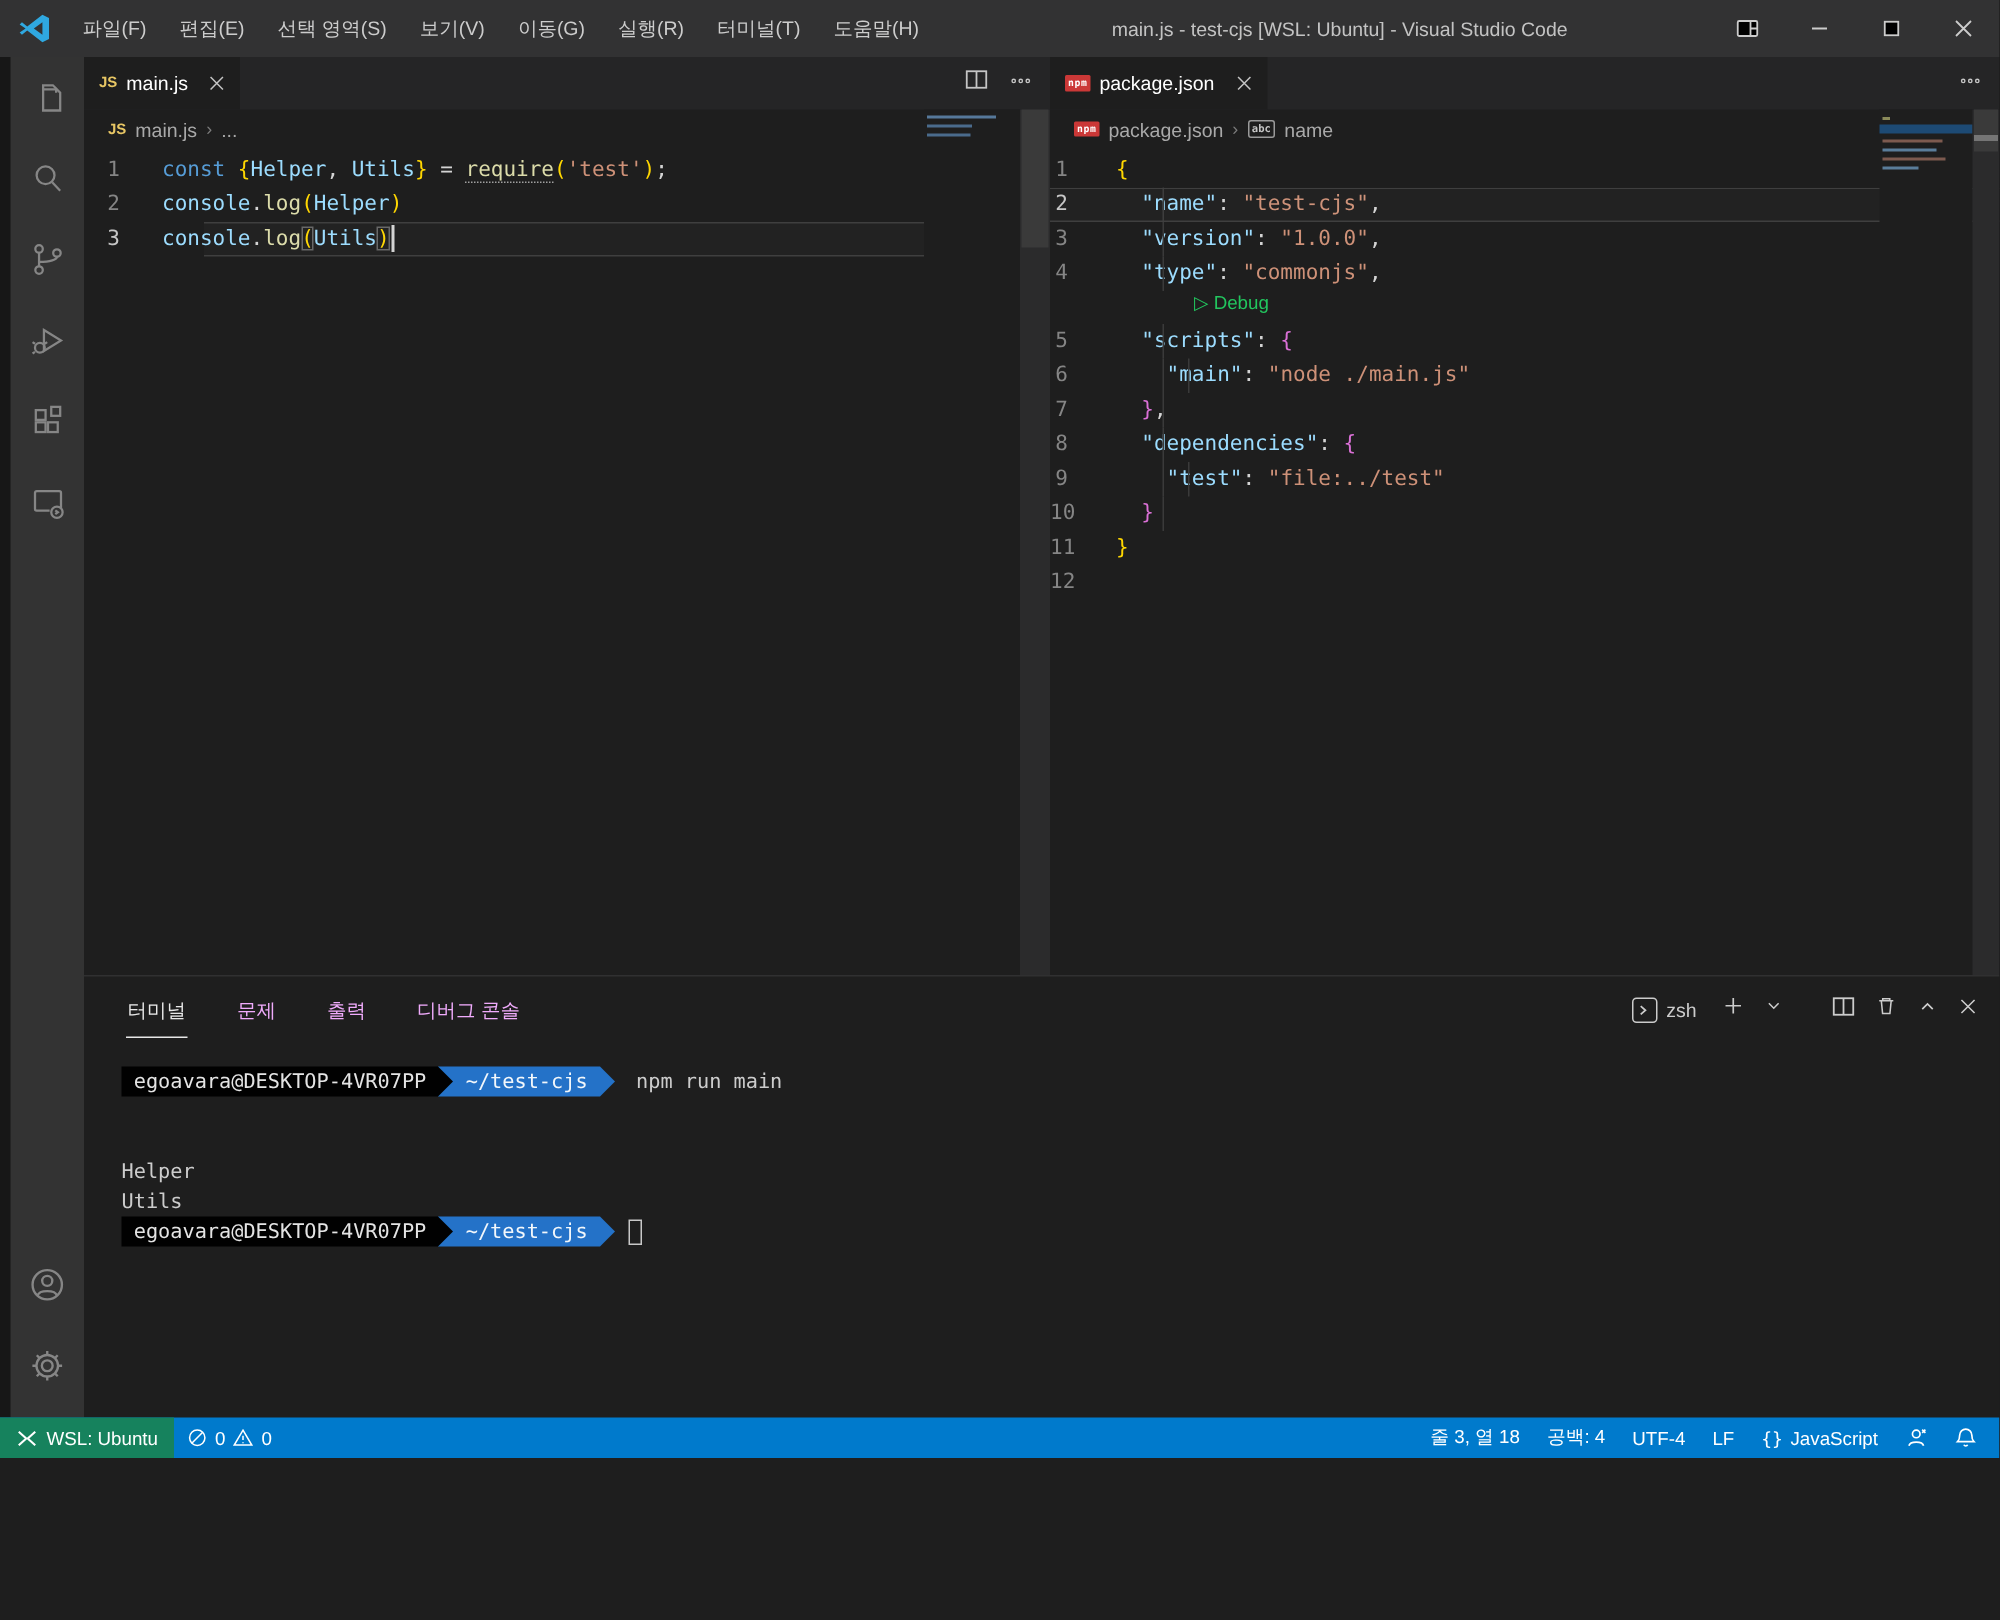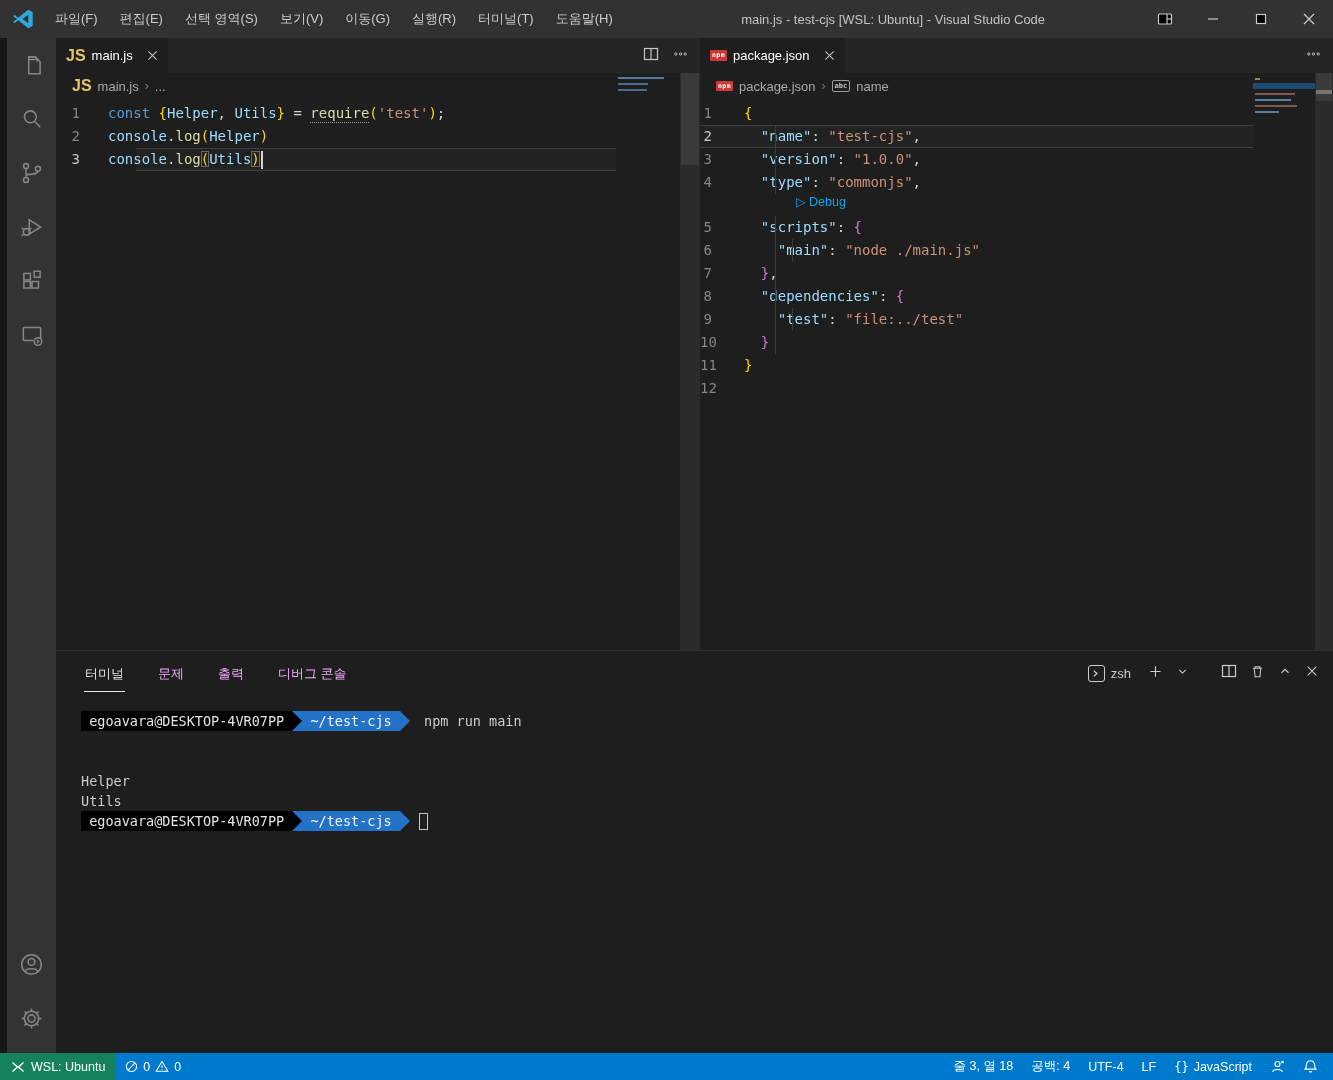--- a/index.html
+++ b/index.html
@@ -1,18 +1,18 @@
 <!DOCTYPE html>
 <html style="--c-kw: #569cd6; --c-ident: #9cdcfe; --c-fn: #dcdcaa; --c-str: #ce9178; --c-punct: #d4d4d4; --c-b1: #ffd700; --c-b2: #da70d6; --c-text: #cccccc; --c-status_bar_bg: #007acc; --c-remote_green: #16825d; --c-terminal_blue: #2472c8; --c-terminal_black: #010101;"><head>
 <meta charset="utf-8">
 <style>
   * { margin:0; padding:0; box-sizing:border-box; }
   html,body { width:1333px; height:1080px; overflow:hidden; background:#1e1e1e;
               font-family:"Liberation Sans", sans-serif; }
-  .window { position:relative; width:1333px; height:1080px; }
+  .window { position:relative; width:1333px; height:972px; }
 
   
   .titlebar { position:absolute; top:0; left:0; right:0; height:38px; background:#323233;
               display:flex; align-items:center; color:#cccccc; font-size:13px; }
   .logo { width:22px; height:22px; margin:0 10px 0 12px; flex:none; }
   #menubar { display:flex; align-items:center; }
   .menu-item { padding:0 11px; line-height:38px; cursor:default; }
   .tb-title { position:absolute; left:67%; transform:translateX(-50%); color:#c3c3c3; white-space:nowrap; }
   .win-controls { margin-left:auto; display:flex; height:38px; }
   .win-btn { width:48px; height:38px; display:flex; align-items:center; justify-content:center; color:#cccccc; }
@@ -52,21 +52,21 @@
   .cline.current .ln { color:#c6c6c6; }
   .cline.current::after { content:''; position:absolute; top:0; bottom:0; right:0;
         box-shadow:inset 0 1px 0 #3f3f3f, inset 0 -1px 0 #3f3f3f; background:rgba(255,255,255,.02); pointer-events:none; }
   .code-left .cline.current::after { left:80px; }
   .code-right .cline.current::after { left:0; }
   .tx { white-space:pre; }
   .match { outline:1px solid #656565; outline-offset:-1px; }
   .hint { text-decoration:underline dotted #a0a0a0 1px; text-underline-offset:4px; }
   .cur { display:inline-block; width:2px; height:18px; background:#d4d4d4; vertical-align:middle; margin-left:1px; }
   .ig { position:absolute; top:0; bottom:0; width:1px; background:#3a3a3a; }
-  .lens { height:22px; line-height:22px; padding-left:96px; color:#0ea5e9;
+  .lens { height:22px; line-height:22px; padding-left:96px; color:#22c55e;
           font:12.5px "Liberation Sans", sans-serif; }
 
   
   .mini { position:absolute; top:0; bottom:0; background:#1e1e1e; z-index:3; }
   .mini-left { right:20px; width:64px; }
   .mini-right { right:18px; width:62px; }
   .mini .bar { height:2px; margin:4px 0 0 2px; }
   .mini .band { height:6px; margin-top:3px; }
   .strip { position:absolute; top:0; bottom:0; right:0; background:#2b2b2c; z-index:3; }
   .strip-left { width:20px; }
@@ -98,21 +98,21 @@
 
   
   .statusbar { position:absolute; left:0; right:0; bottom:0; height:27px; background:var(--c-status_bar_bg,#007acc);
                color:#ffffff; font-size:12.5px; display:flex; align-items:stretch; }
   .sb-item { display:flex; align-items:center; gap:5px; padding:0 9px; white-space:nowrap; }
   .sb-remote { background:var(--c-remote_green,#16825d); padding:0 11px; gap:6px; }
   .sb-right { margin-left:auto; display:flex; align-items:stretch; padding-right:6px; }
   .statusbar svg { stroke:#ffffff; fill:none; }
   .lang-braces { font-family:"DejaVu Sans Mono", monospace; font-size:12px; }
 
-  .fi-js { color:#e7c664; font-weight:700; font-size:16px; font-family:"Liberation Sans",sans-serif; }
+  .fi-js { color:#e7c664; font-weight:700; font-size:10px; font-family:"Liberation Sans",sans-serif; }
   .fi-npm { background:#cb3837; color:#ffffff; font:700 6.5px "DejaVu Sans Mono",monospace;
             padding:2px 2px; border-radius:1px; letter-spacing:.4px; line-height:1; }
   .fi-abc { border:1px solid #9a9a9a; border-radius:2px; font:600 7px "DejaVu Sans Mono",monospace;
             padding:0 2px; color:#c5c5c5; line-height:10px; }
 </style>
 </head>
 <body>
 
 <div class="window">
 

